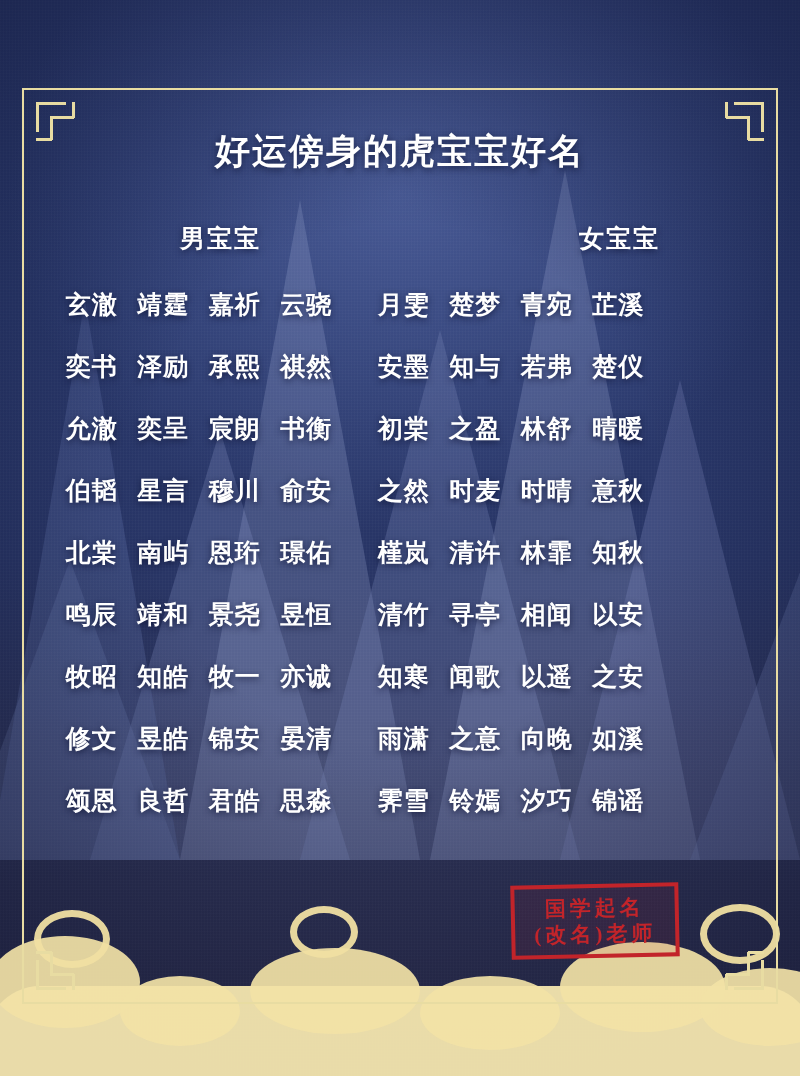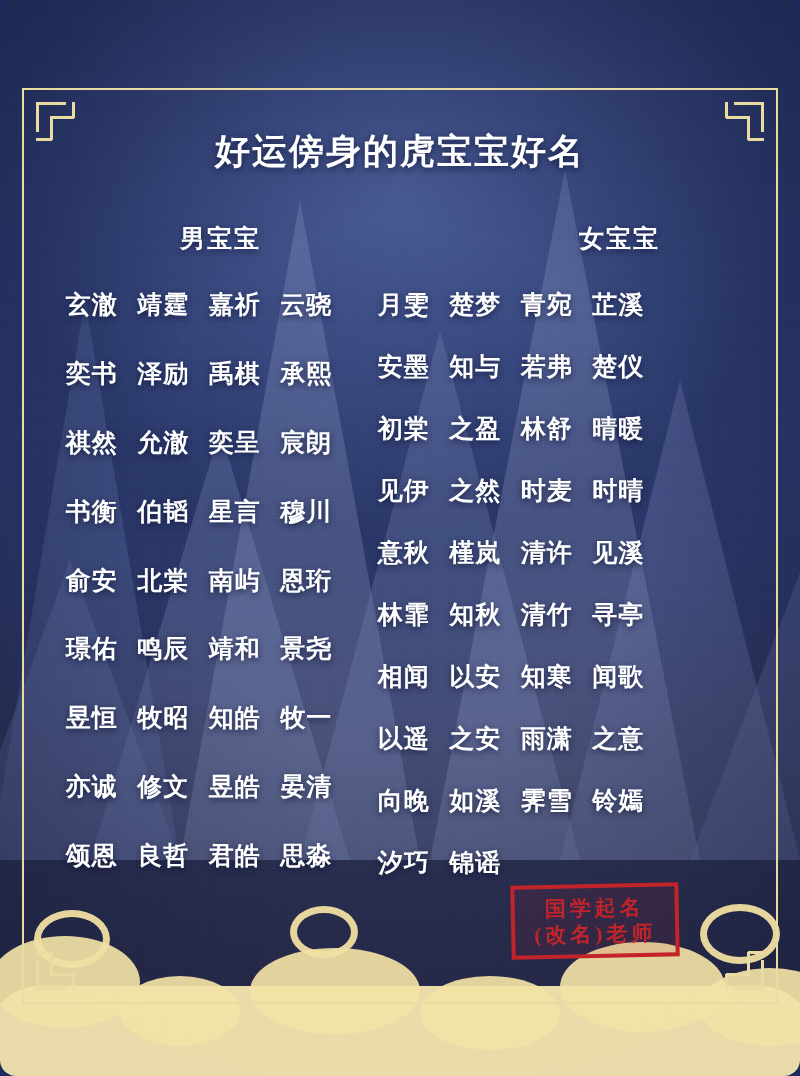--- a/index.html
+++ b/index.html
@@ -15,21 +15,20 @@
   }
 
   #poster {
     position: relative;
     width: 800px;
     height: 1076px;
     background:
       radial-gradient(ellipse 70% 45% at 50% 18%, rgba(96,116,180,0.55) 0%, rgba(40,56,116,0.0) 70%),
       linear-gradient(180deg, #2b3a70 0%, #29386c 28%, #283566 52%, #2c3256 74%, #2f3050 100%);
     overflow: hidden;
-    border-radius: 16px;
   }
 
   
   .mtn {
     position: absolute;
     width: 0;
     height: 0;
     border-style: solid;
     border-color: transparent;
     opacity: 0.30;
@@ -254,21 +253,20 @@
   </div>
 
   <div class="grids">
     <div class="grid boys">
       <div class="name">玄澈</div>
       <div class="name">靖霆</div>
       <div class="name">嘉祈</div>
       <div class="name">云骁</div>
       <div class="name">奕书</div>
       <div class="name">泽励</div>
-      <div class="name">禹棋</div>
       <div class="name">承熙</div>
       <div class="name">祺然</div>
       <div class="name">允澈</div>
       <div class="name">奕呈</div>
       <div class="name">宸朗</div>
       <div class="name">书衡</div>
       <div class="name">伯韬</div>
       <div class="name">星言</div>
       <div class="name">穆川</div>
       <div class="name">俞安</div>
@@ -279,48 +277,47 @@
       <div class="name">鸣辰</div>
       <div class="name">靖和</div>
       <div class="name">景尧</div>
       <div class="name">昱恒</div>
       <div class="name">牧昭</div>
       <div class="name">知皓</div>
       <div class="name">牧一</div>
       <div class="name">亦诚</div>
       <div class="name">修文</div>
       <div class="name">昱皓</div>
+      <div class="name">锦安</div>
       <div class="name">晏清</div>
       <div class="name">颂恩</div>
       <div class="name">良哲</div>
       <div class="name">君皓</div>
       <div class="name">思淼</div>
     </div>
 
     <div class="grid girls">
       <div class="name">月雯</div>
       <div class="name">楚梦</div>
       <div class="name">青宛</div>
       <div class="name">芷溪</div>
       <div class="name">安墨</div>
       <div class="name">知与</div>
       <div class="name">若弗</div>
       <div class="name">楚仪</div>
       <div class="name">初棠</div>
       <div class="name">之盈</div>
       <div class="name">林舒</div>
       <div class="name">晴暖</div>
-      <div class="name">见伊</div>
       <div class="name">之然</div>
       <div class="name">时麦</div>
       <div class="name">时晴</div>
       <div class="name">意秋</div>
       <div class="name">槿岚</div>
       <div class="name">清许</div>
-      <div class="name">见溪</div>
       <div class="name">林霏</div>
       <div class="name">知秋</div>
       <div class="name">清竹</div>
       <div class="name">寻亭</div>
       <div class="name">相闻</div>
       <div class="name">以安</div>
       <div class="name">知寒</div>
       <div class="name">闻歌</div>
       <div class="name">以遥</div>
       <div class="name">之安</div>

